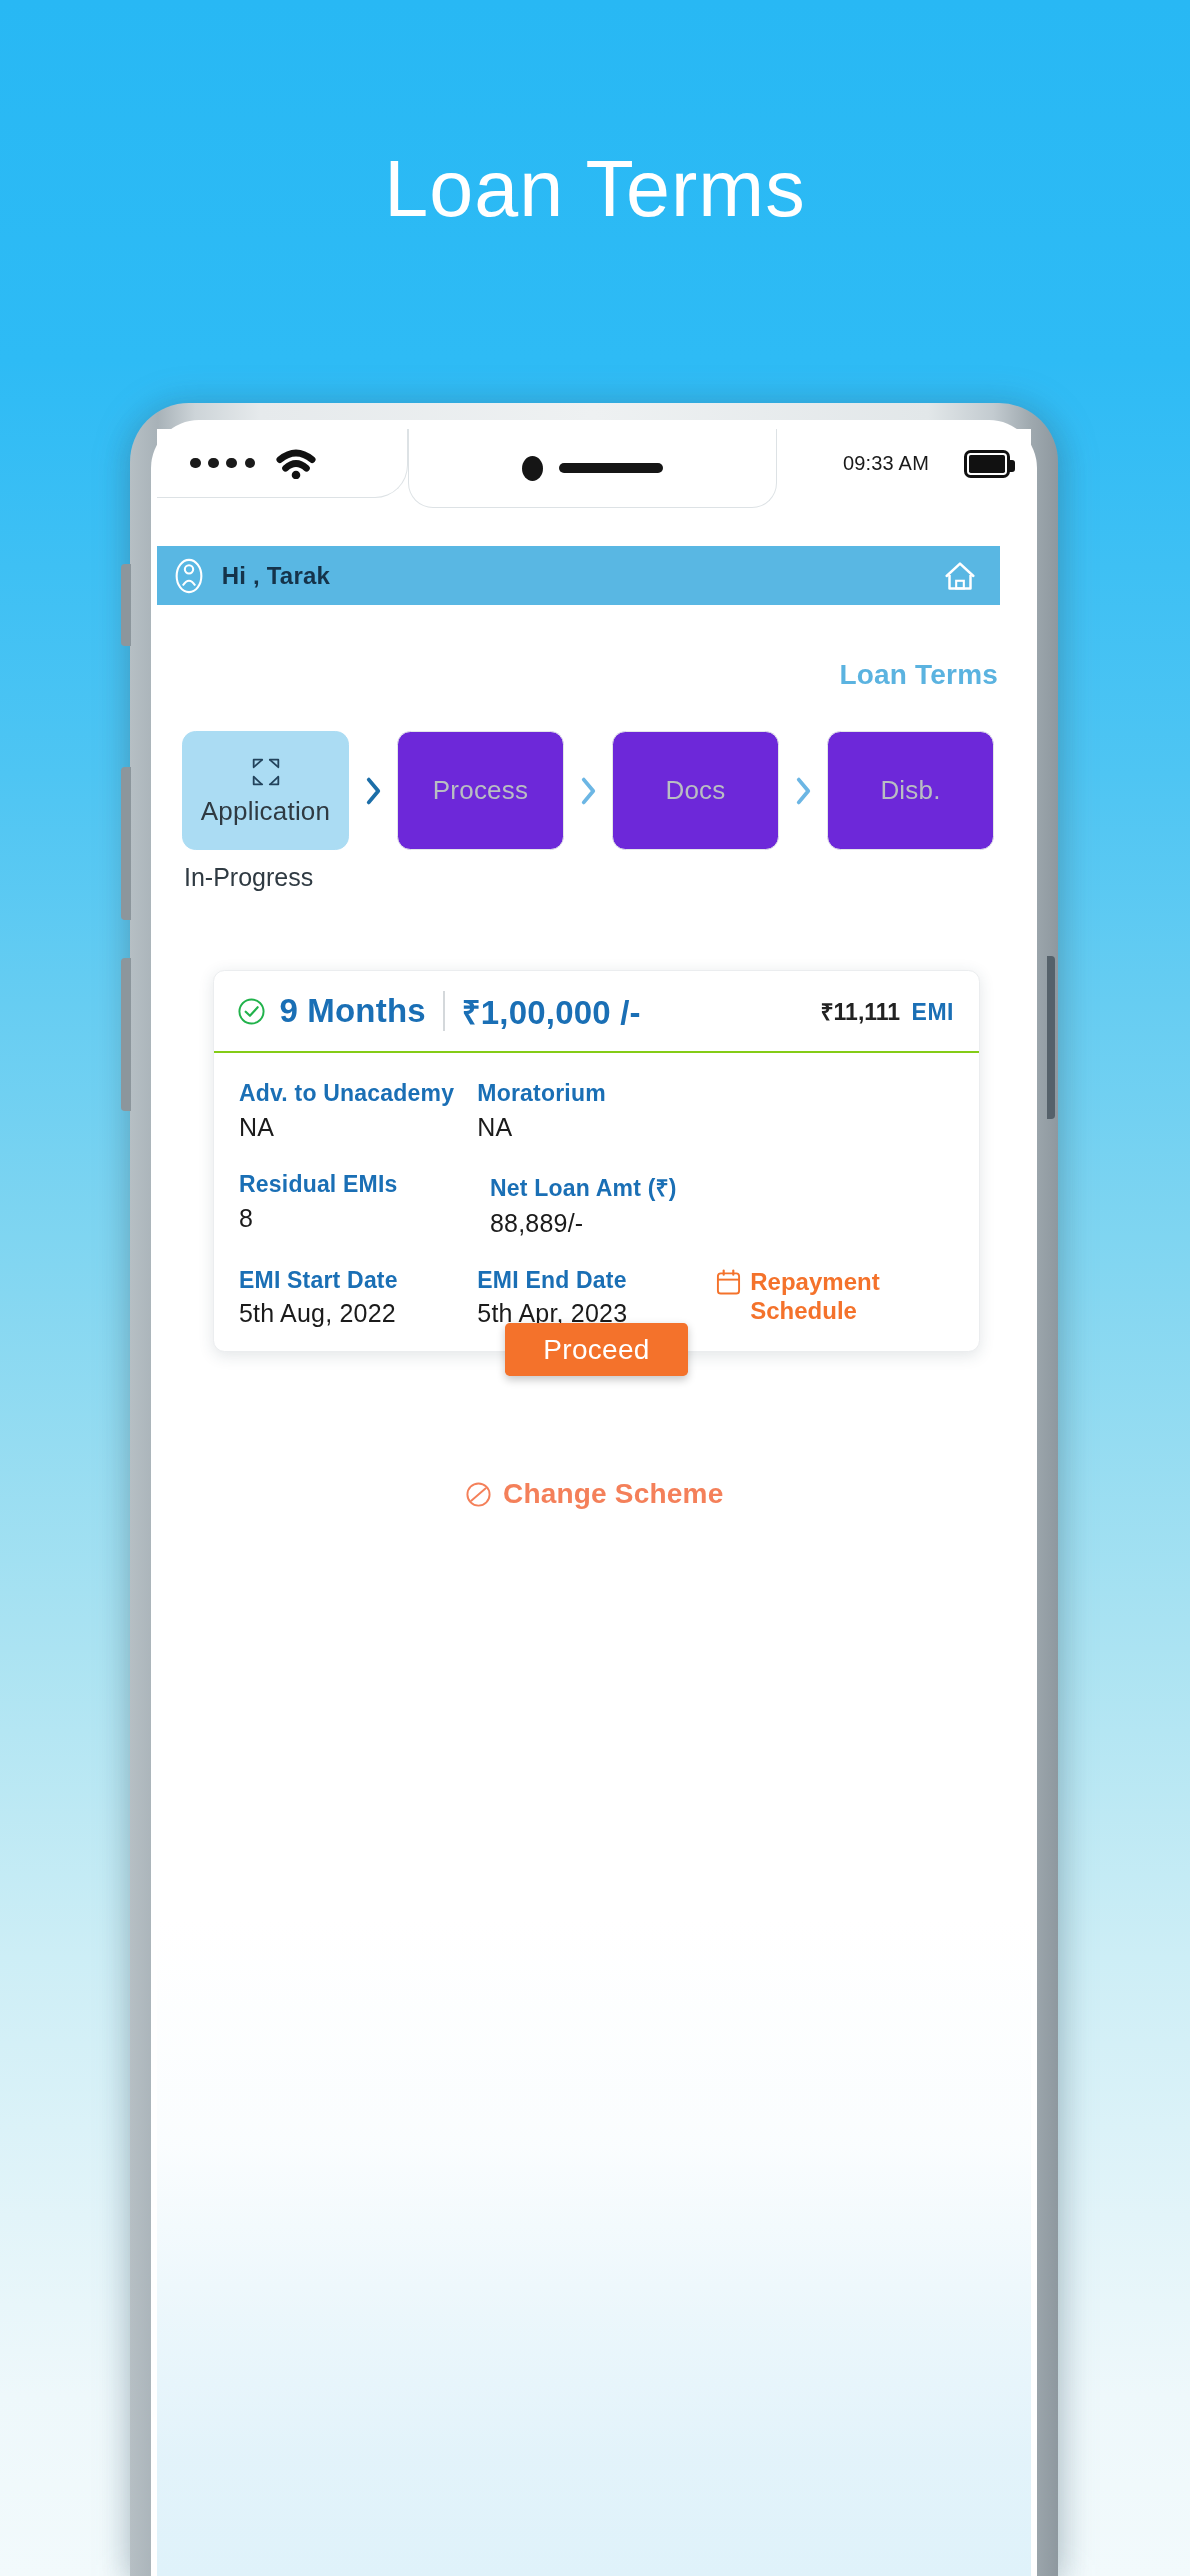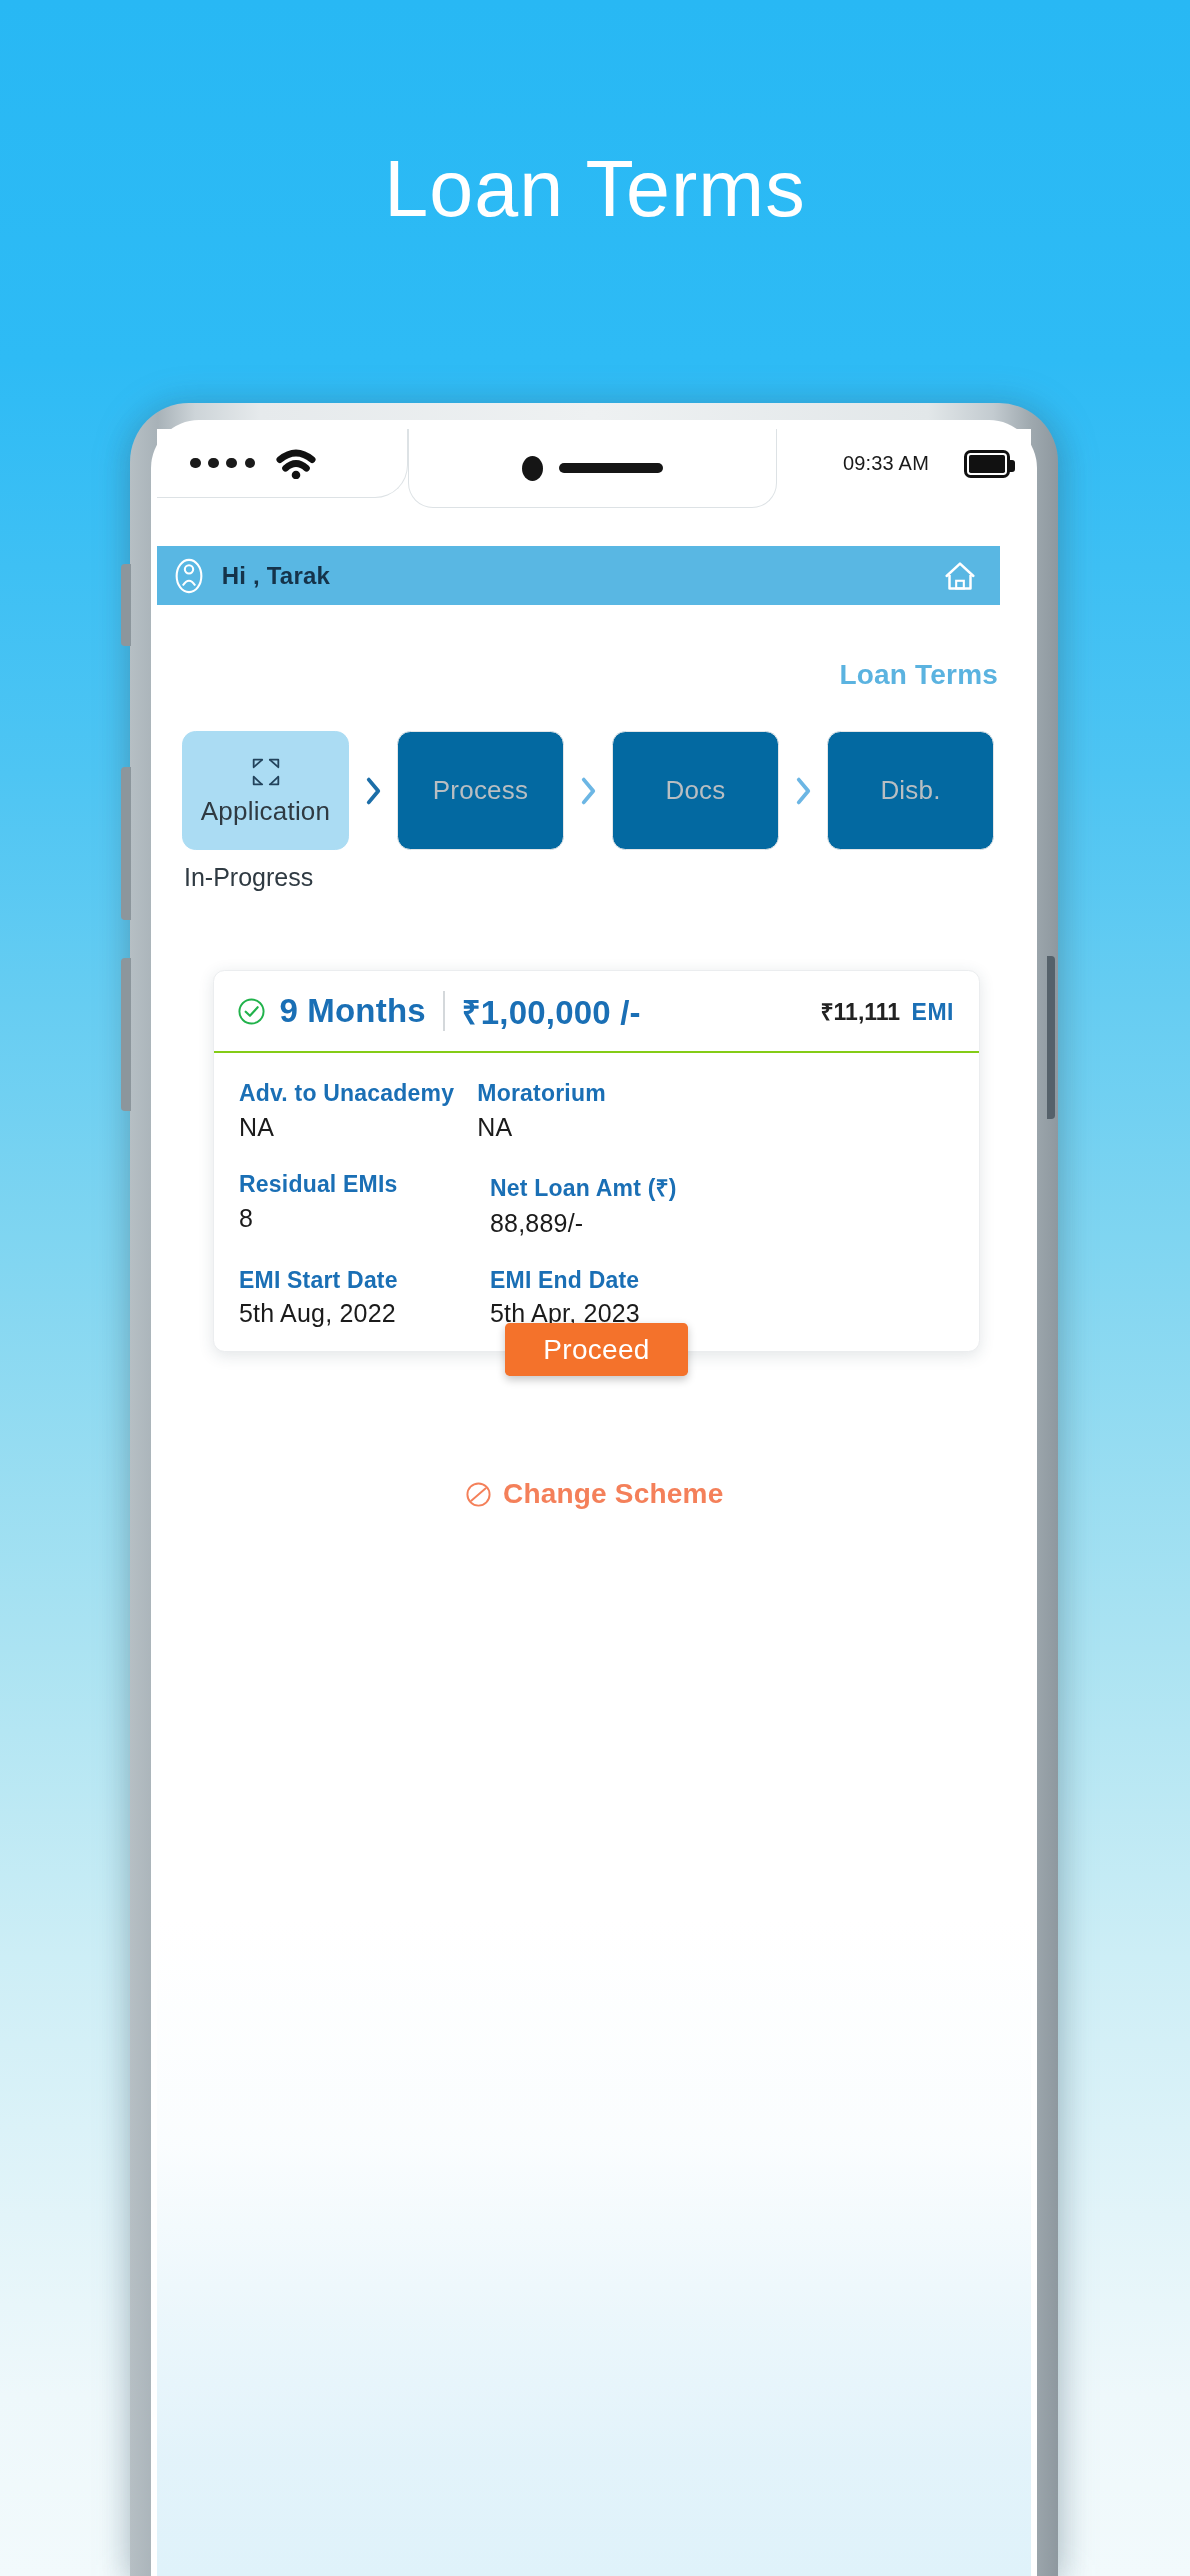--- a/index.html
+++ b/index.html
@@ -217,21 +217,21 @@
     left: 25px;
     top: 125px;
     display: flex;
     align-items: flex-start;
   }
   .step {
     width: 167px;
     height: 119px;
     border-radius: 13.4px;
     border: 1.9px solid #e3e6e8;
-    background: #0369a1;
+    background: #6d28d9;
     display: flex;
     flex-direction: column;
     align-items: center;
     justify-content: center;
     gap: 5.8px;
   }
   .step.active {
     background: #abdcf3;
     border-color: #abdcf3;
   }
@@ -535,20 +535,31 @@
 
       <div class="frow">
         <div class="fcell">
           <div class="lbl">EMI Start Date</div>
           <div class="val">5th Aug, 2022</div>
         </div>
         <div class="fcell">
           <div class="lbl">EMI End Date</div>
           <div class="val">5th Apr, 2023</div>
         </div>
+        <div class="fcell repay">
+          <span class="cal-icon">
+            <svg viewBox="0 0 26 28" width="25" height="27">
+              <rect x="2" y="4.5" width="22" height="21" rx="3" fill="none" stroke="#f4722b" stroke-width="2"></rect>
+              <path d="M2 11 H24" stroke="#f4722b" stroke-width="2"></path>
+              <path d="M8 1.5 V6" stroke="#f4722b" stroke-width="2.2" stroke-linecap="round"></path>
+              <path d="M18 1.5 V6" stroke="#f4722b" stroke-width="2.2" stroke-linecap="round"></path>
+            </svg>
+          </span>
+          <span class="repay-text">Repayment Schedule</span>
+        </div>
       </div>
     </div>
 
     <div class="proceed-wrap">
       <button class="proceed-btn">Proceed</button>
     </div>
   </div>
 
   <div class="change-scheme">
     <span class="ban-icon">

